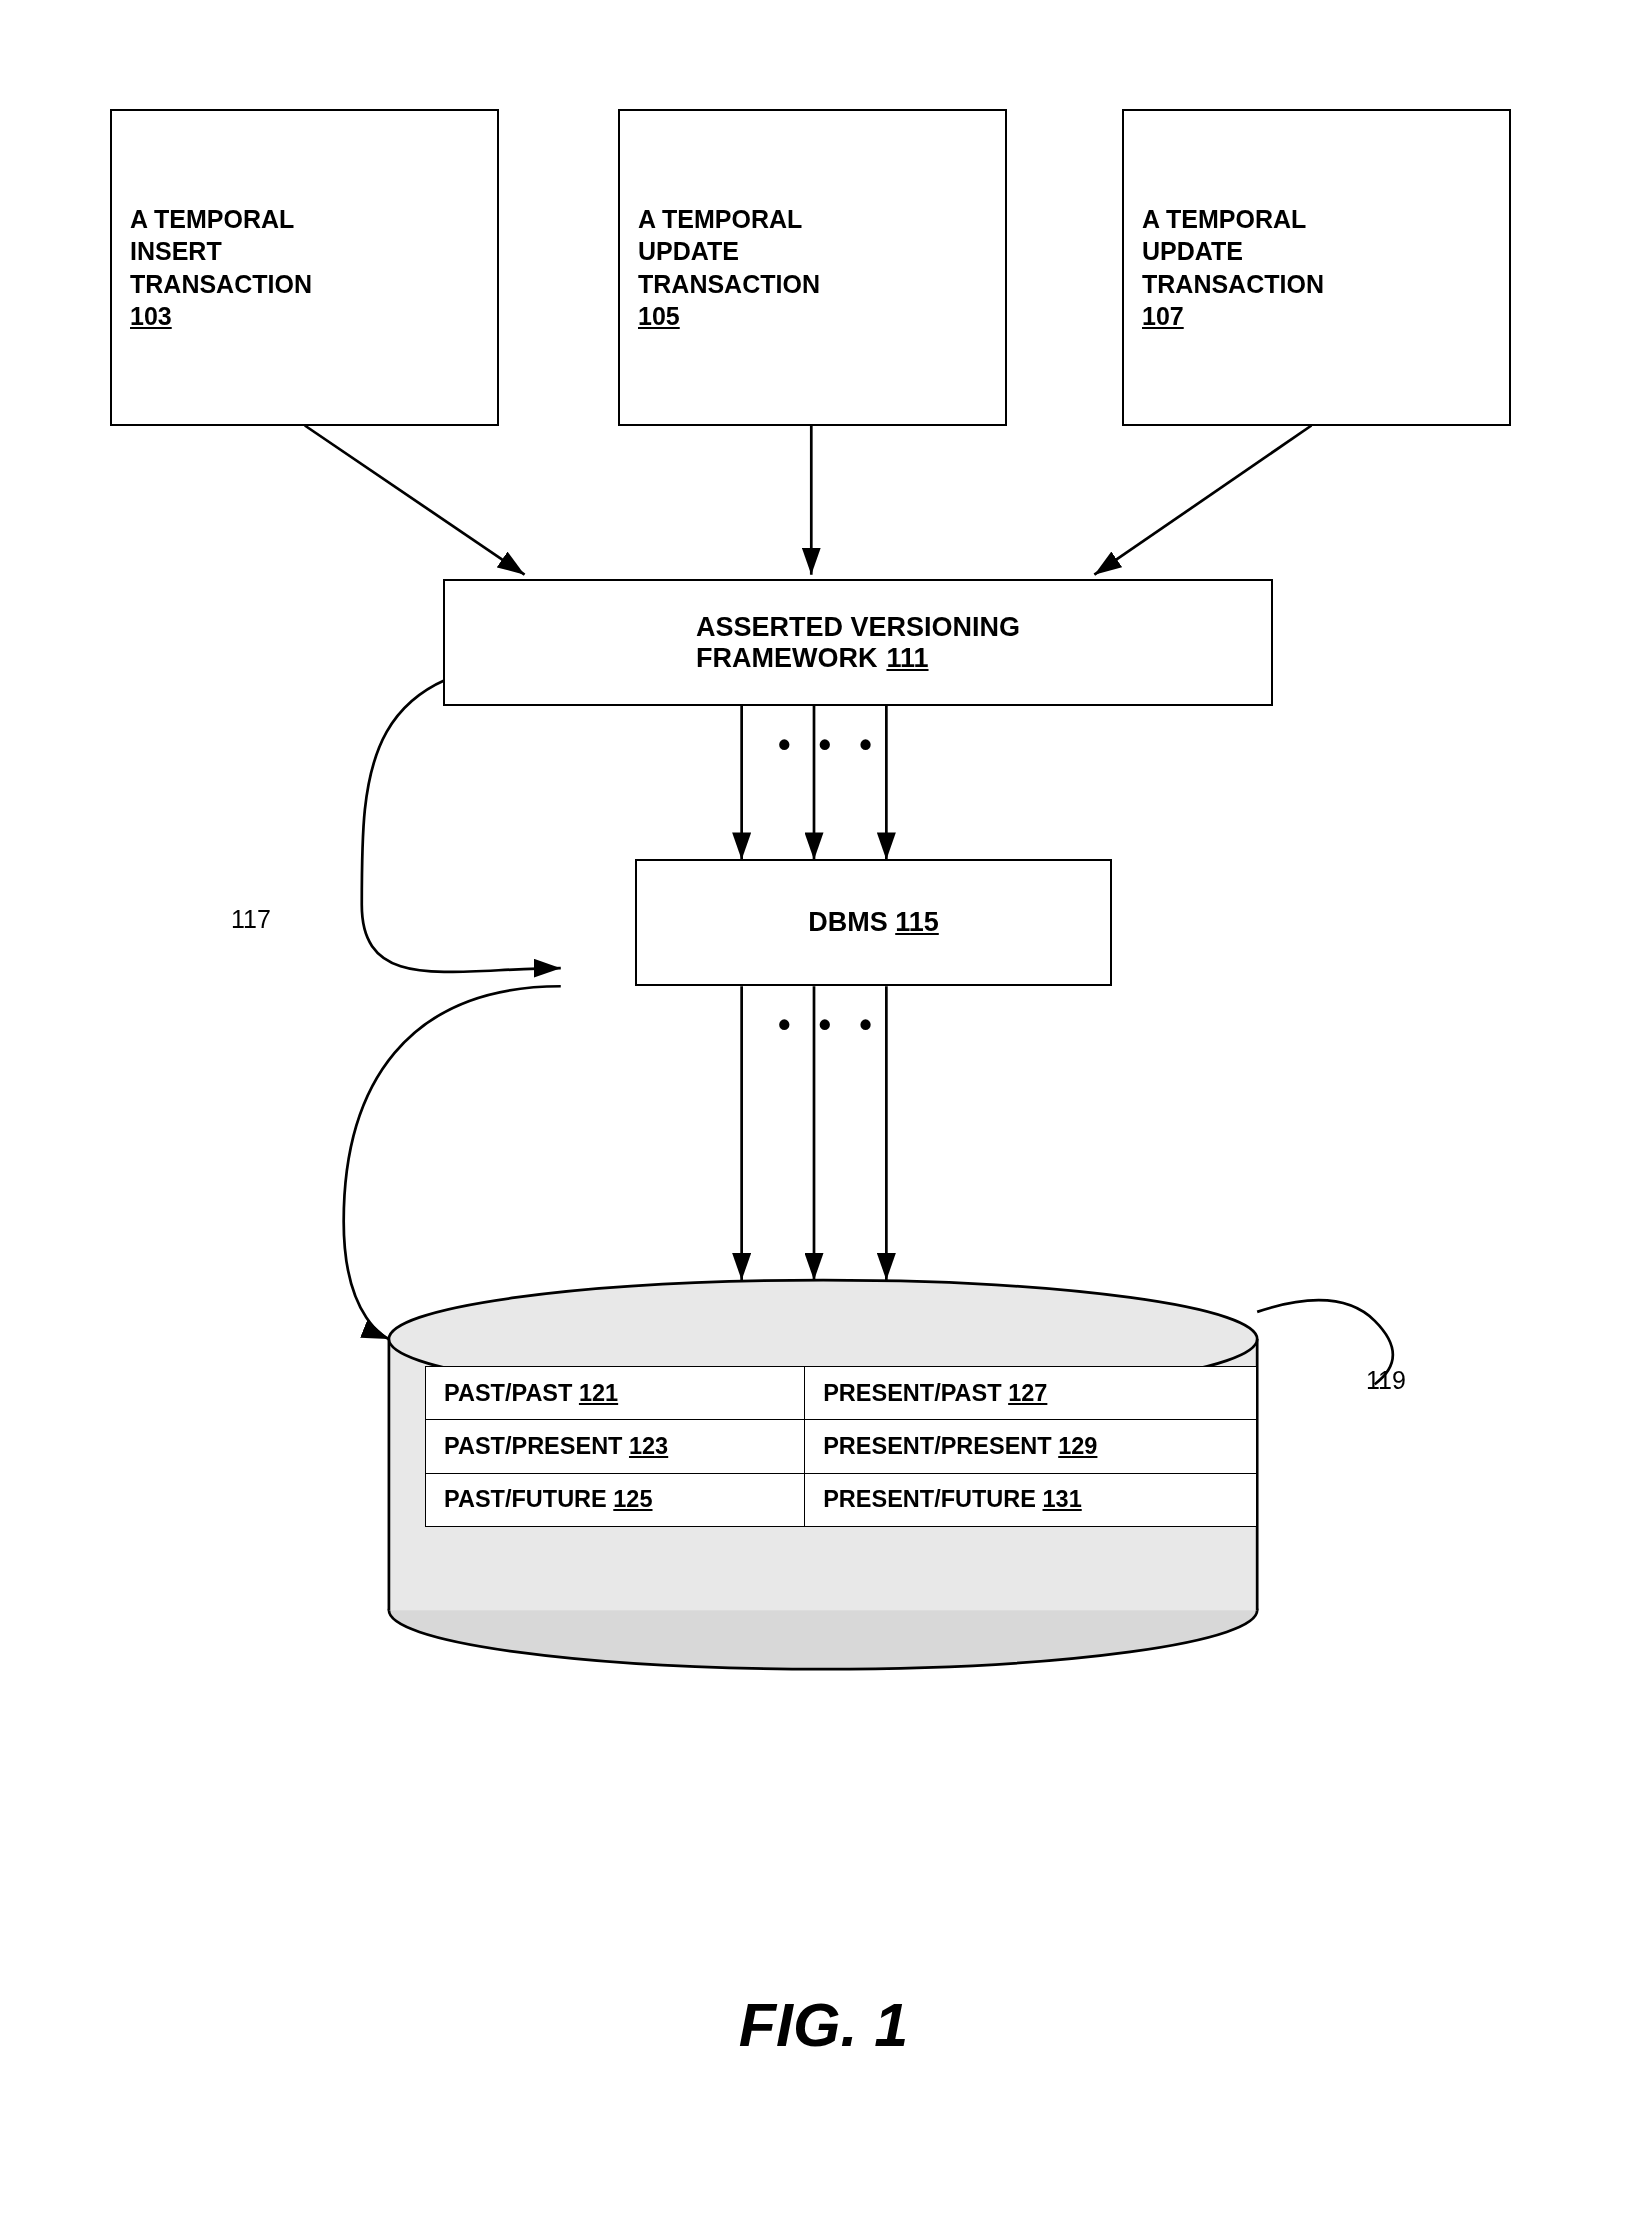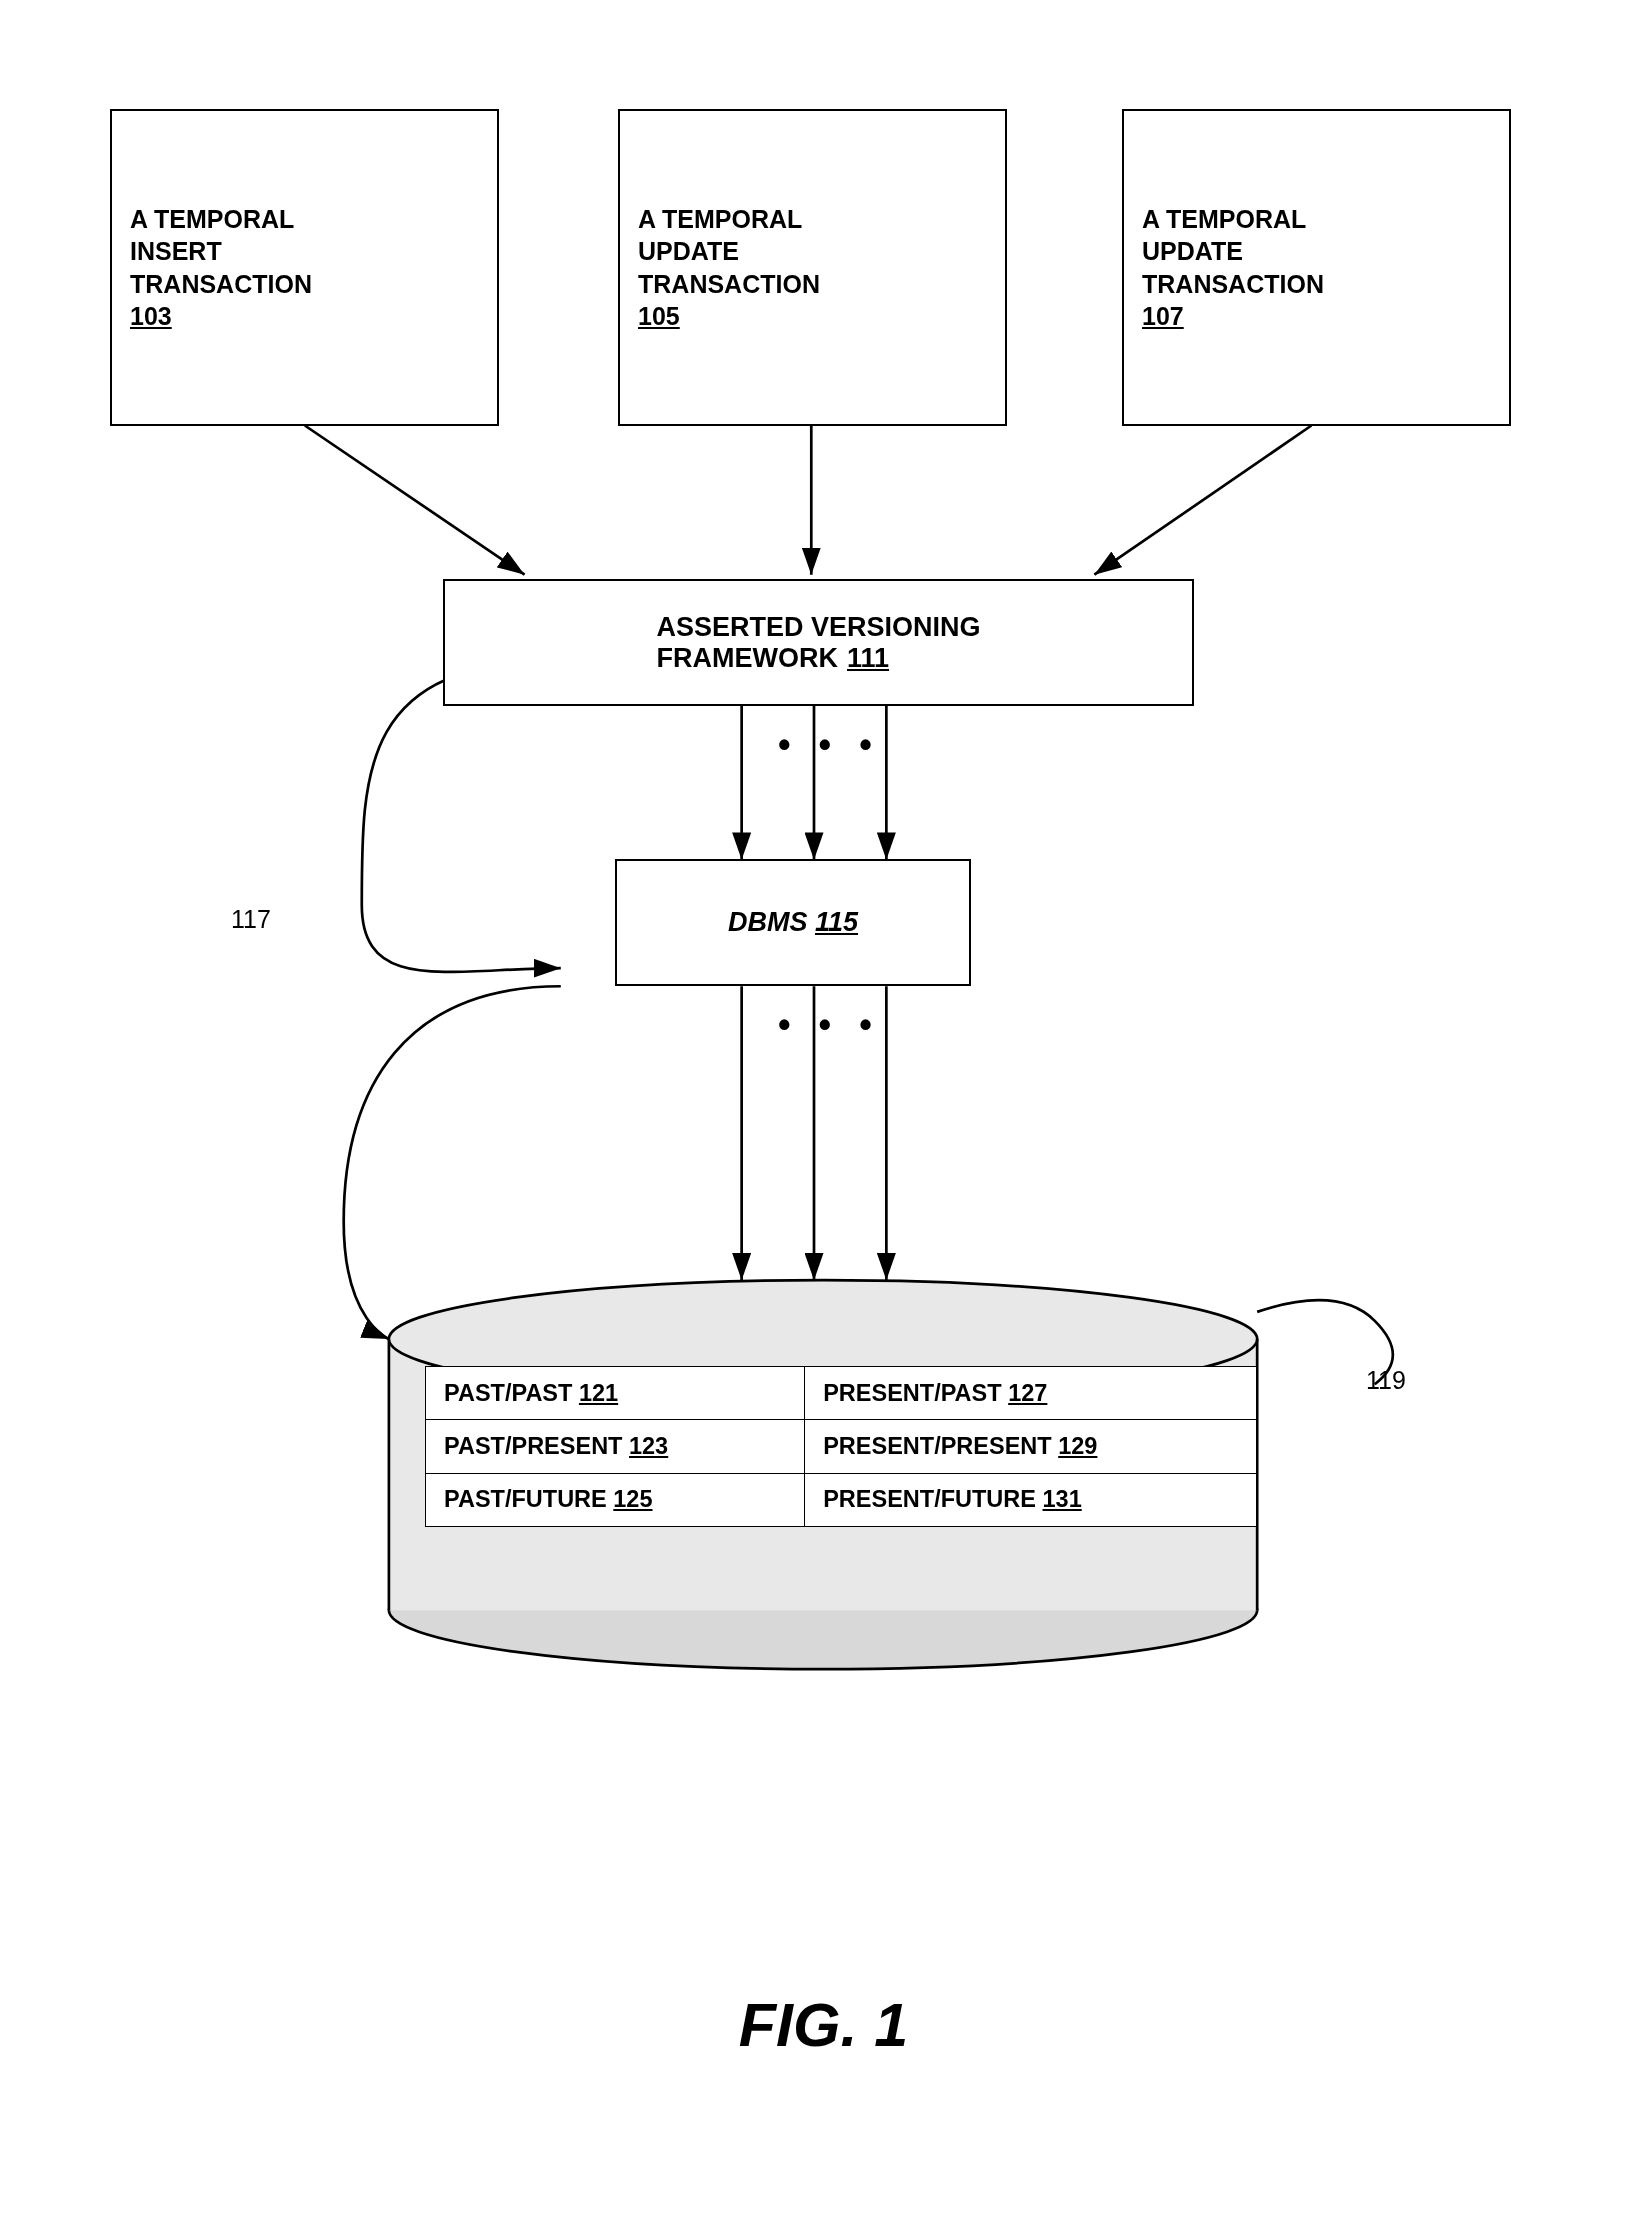--- a/index.html
+++ b/index.html
@@ -170,35 +170,35 @@
     <span class="underline-num">105</span>
   </div>
 
   <div class="top-box" style="left:1122px; top:109px; width:389px; height:317px;">
     <span>A TEMPORAL</span>
     <span>UPDATE</span>
     <span>TRANSACTION</span>
     <span class="underline-num">107</span>
   </div>
 
-  <div class="framework-box" style="left:443px; top:579px; width:751px; height:127px;justify-content:center;">
+  <div class="framework-box" style="left:443px; top:579px; width:830px; height:127px;justify-content:center;">
     <div>
       <div>ASSERTED VERSIONING</div>
       <div style="display:flex; align-items:center; gap:9px;">
         <span>FRAMEWORK</span>
         <span class="underline-num">111</span>
       </div>
     </div>
   </div>
 
   <div class="dots" style="position:absolute; left:778px; top:724px; font-size:36px; letter-spacing:9px; font-weight:bold;">
     • • •
   </div>
 
-  <div class="dbms-box" style="left:615px; top:859px; width:356px; height:127px;font-style:italic;">
+  <div class="dbms-box" style="left:635px; top:859px; width:477px; height:127px;">
     <span>DBMS</span>&nbsp;
     <span class="underline-num">115</span>
   </div>
 
   <div class="dots" style="position:absolute; left:778px; top:1004px; font-size:36px; letter-spacing:9px; font-weight:bold;">
     • • •
   </div>
 
   <div class="label-text" style="left:231px; top:905px;">117</div>
 

